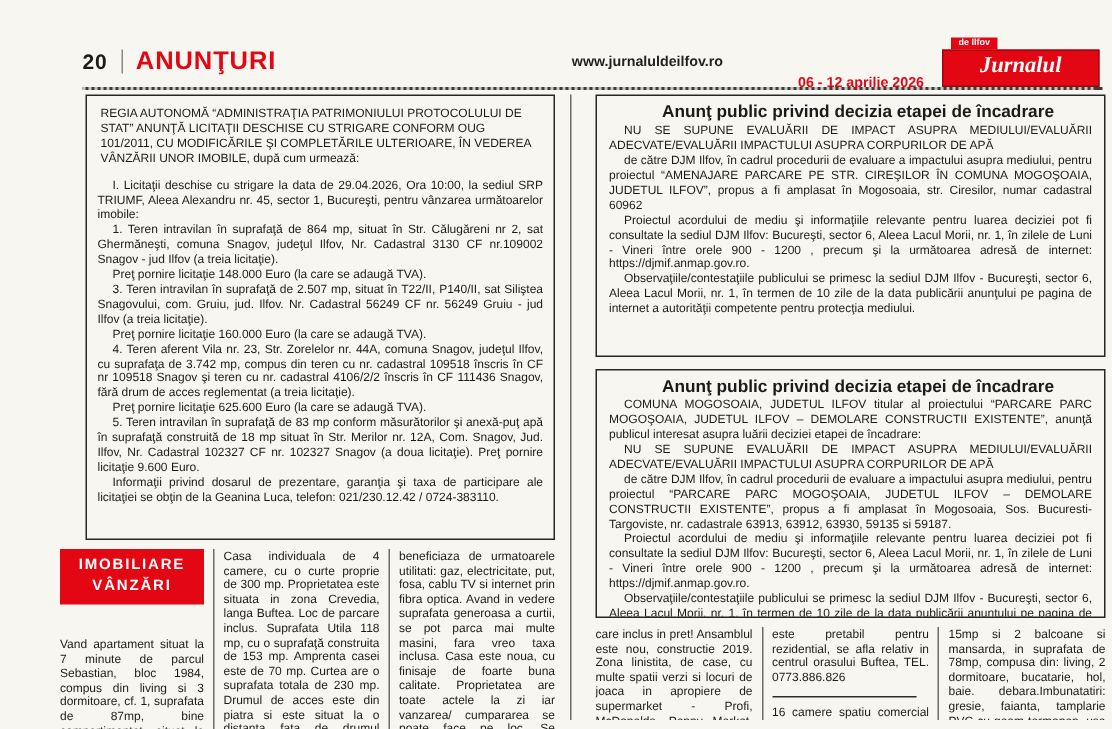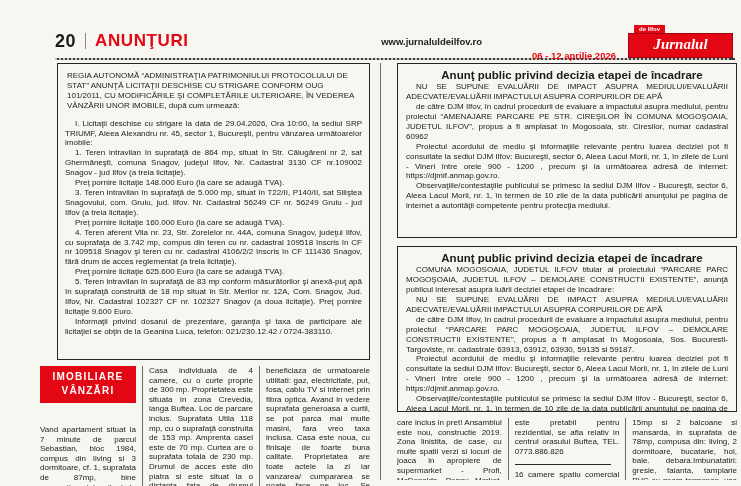--- a/index.html
+++ b/index.html
@@ -5,21 +5,21 @@
   * { box-sizing: border-box; }
   html,body { margin:0; padding:0; }
   body {
     width:741px; height:486px; overflow:hidden;
     background:#f7f6f1;
     font-family:"Liberation Sans", sans-serif;
     color:#1b1b1b;
   }
   
   .masthead { display:flex; align-items:center; padding:28px 8px 0 55px; height:54px; }
-  .m-num { font-size:18px; font-weight:bold; letter-spacing:0.5px; }
+  .m-num { font-size:14px; font-weight:bold; letter-spacing:0.5px; }
   .m-sep { width:1px; height:16px; background:#8a8a8a; margin:0 9px; }
   .m-section { font-size:17px; font-weight:bold; color:#e30613; letter-spacing:0.6px; }
   .m-url { margin-left:auto; font-size:9.5px; font-weight:bold; color:#222; }
   .m-date { font-size:9.5px; font-weight:bold; color:#e30613; margin-left:50px; margin-right:12px;margin-top:28px; }
   .logo { width:105px; }
   .logo-top { display:flex; justify-content:flex-start; }
   .logo-tab { background:#e30613; color:#fff; font-size:6px; font-weight:bold; padding:1px 5px; margin-left:6px; }
   .logo-main {
     background:#e30613; color:#fff; text-align:center;
     font-family:"Liberation Serif", serif; font-style:italic; font-weight:bold;
@@ -79,21 +79,21 @@
   </div>
 
 <div class="content">
 
   <div class="col-left">
     <div class="box auction">
       <p class="auction-heading">REGIA AUTONOMĂ “ADMINISTRAŢIA PATRIMONIULUI PROTOCOLULUI DE STAT” ANUNŢĂ LICITAŢII DESCHISE CU STRIGARE CONFORM OUG 101/2011, CU MODIFICĂRILE ŞI COMPLETĂRILE ULTERIOARE, ÎN VEDEREA VÂNZĂRII UNOR IMOBILE, după cum urmează:</p>
       <p>I. Licitaţii deschise cu strigare la data de 29.04.2026, Ora 10:00, la sediul SRP TRIUMF, Aleea Alexandru nr. 45, sector 1, Bucureşti, pentru vânzarea următoarelor imobile:</p>
       <p>1. Teren intravilan în suprafaţă de 864 mp, situat în Str. Călugăreni nr 2, sat Ghermăneşti, comuna Snagov, judeţul Ilfov, Nr. Cadastral 3130 CF nr.109002 Snagov - jud Ilfov (a treia licitaţie).</p>
       <p>Preţ pornire licitaţie 148.000 Euro (la care se adaugă TVA).</p>
-      <p>3. Teren intravilan în suprafaţă de 5.000 mp, situat în T22/II, P140/II, sat Siliştea Snagovului, com. Gruiu, jud. Ilfov. Nr. Cadastral 56249 CF nr. 56249 Gruiu - jud Ilfov (a treia licitaţie).</p>
+      <p>3. Teren intravilan în suprafaţă de 2.507 mp, situat în T22/II, P140/II, sat Siliştea Snagovului, com. Gruiu, jud. Ilfov. Nr. Cadastral 56249 CF nr. 56249 Gruiu - jud Ilfov (a treia licitaţie).</p>
       <p>Preţ pornire licitaţie 160.000 Euro (la care se adaugă TVA).</p>
       <p>4. Teren aferent Vila nr. 23, Str. Zorelelor nr. 44A, comuna Snagov, judeţul Ilfov, cu suprafaţa de 3.742 mp, compus din teren cu nr. cadastral 109518 înscris în CF nr 109518 Snagov şi teren cu nr. cadastral 4106/2/2 înscris în CF 111436 Snagov, fără drum de acces reglementat (a treia licitaţie).</p>
       <p>Preţ pornire licitaţie 625.600 Euro (la care se adaugă TVA).</p>
       <p>5. Teren intravilan în suprafaţă de 83 mp conform măsurătorilor şi anexă-puţ apă în suprafaţă construită de 18 mp situat în Str. Merilor nr. 12A, Com. Snagov, Jud. Ilfov, Nr. Cadastral 102327 CF nr. 102327 Snagov (a doua licitaţie). Preţ pornire licitaţie 9.600 Euro.</p>
       <p>Informaţii privind dosarul de prezentare, garanţia şi taxa de participare ale licitaţiei se obţin de la Geanina Luca, telefon: 021/230.12.42 / 0724-383110.</p>
 
     </div>
 
     <div class="cl-row">
       <div class="c-col c-col-first">

